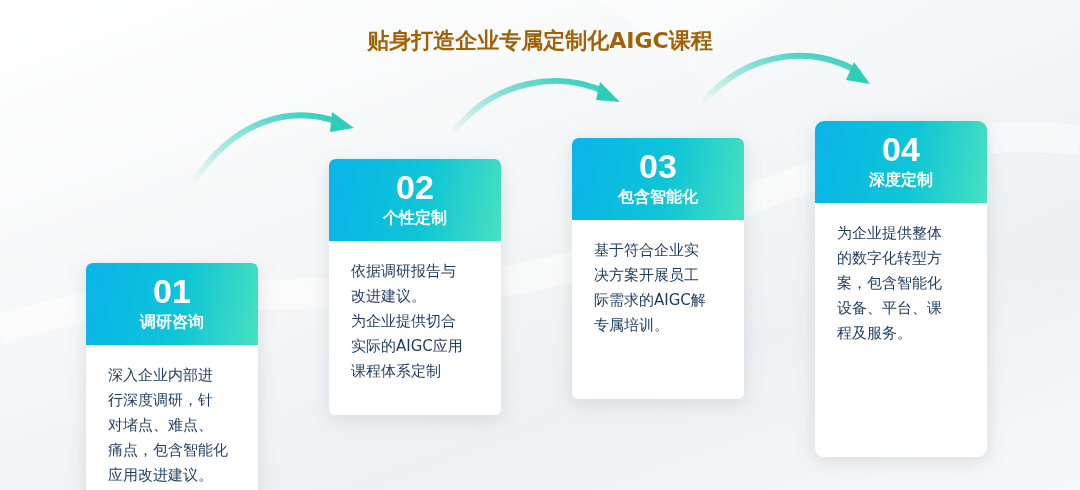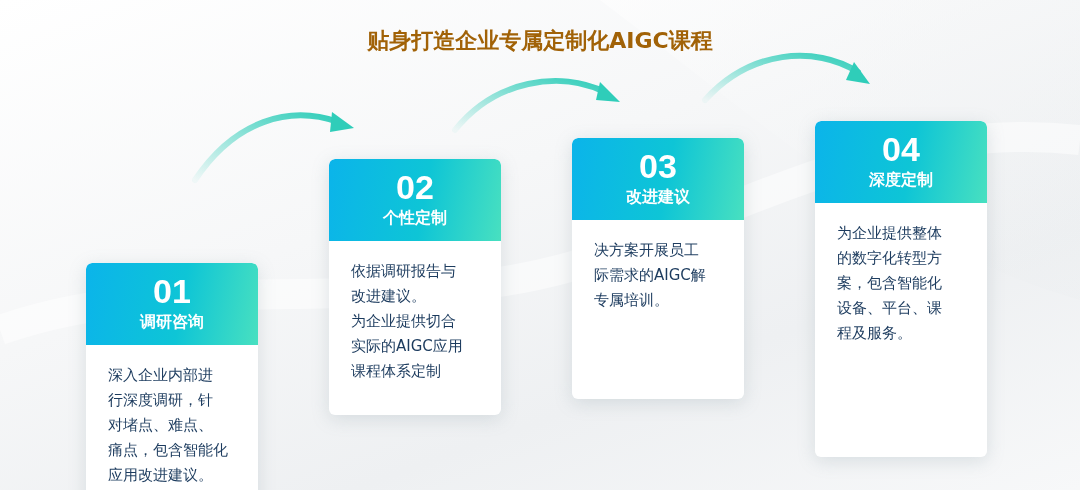--- a/index.html
+++ b/index.html
@@ -109,30 +109,31 @@
     <p>改进建议。</p>
     <p>为企业提供切合</p>
     <p>实际的AIGC应用</p>
     <p>课程体系定制</p>
   </div>
 </div>
 
 <div class="card" style="left:572px;top:138px;height:261px;">
   <div class="card-head">
     <span class="card-num">03</span>
-    <span class="card-label">改进建议</span>
+    <span class="card-label">包含智能化</span>
   </div>
   <div class="card-body">
+    <p>基于符合企业实</p>
     <p>决方案开展员工</p>
     <p>际需求的AIGC解</p>
     <p>专属培训。</p>
   </div>
 </div>
 
-<div class="card" style="left:815px;top:121px;height:336px;">
+<div class="card" style="left:815px;top:121px;height:336px;border-radius:9px;">
   <div class="card-head">
     <span class="card-num">04</span>
     <span class="card-label">深度定制</span>
   </div>
   <div class="card-body">
     <p>为企业提供整体</p>
     <p>的数字化转型方</p>
     <p>案，包含智能化</p>
     <p>设备、平台、课</p>
     <p>程及服务。</p>

